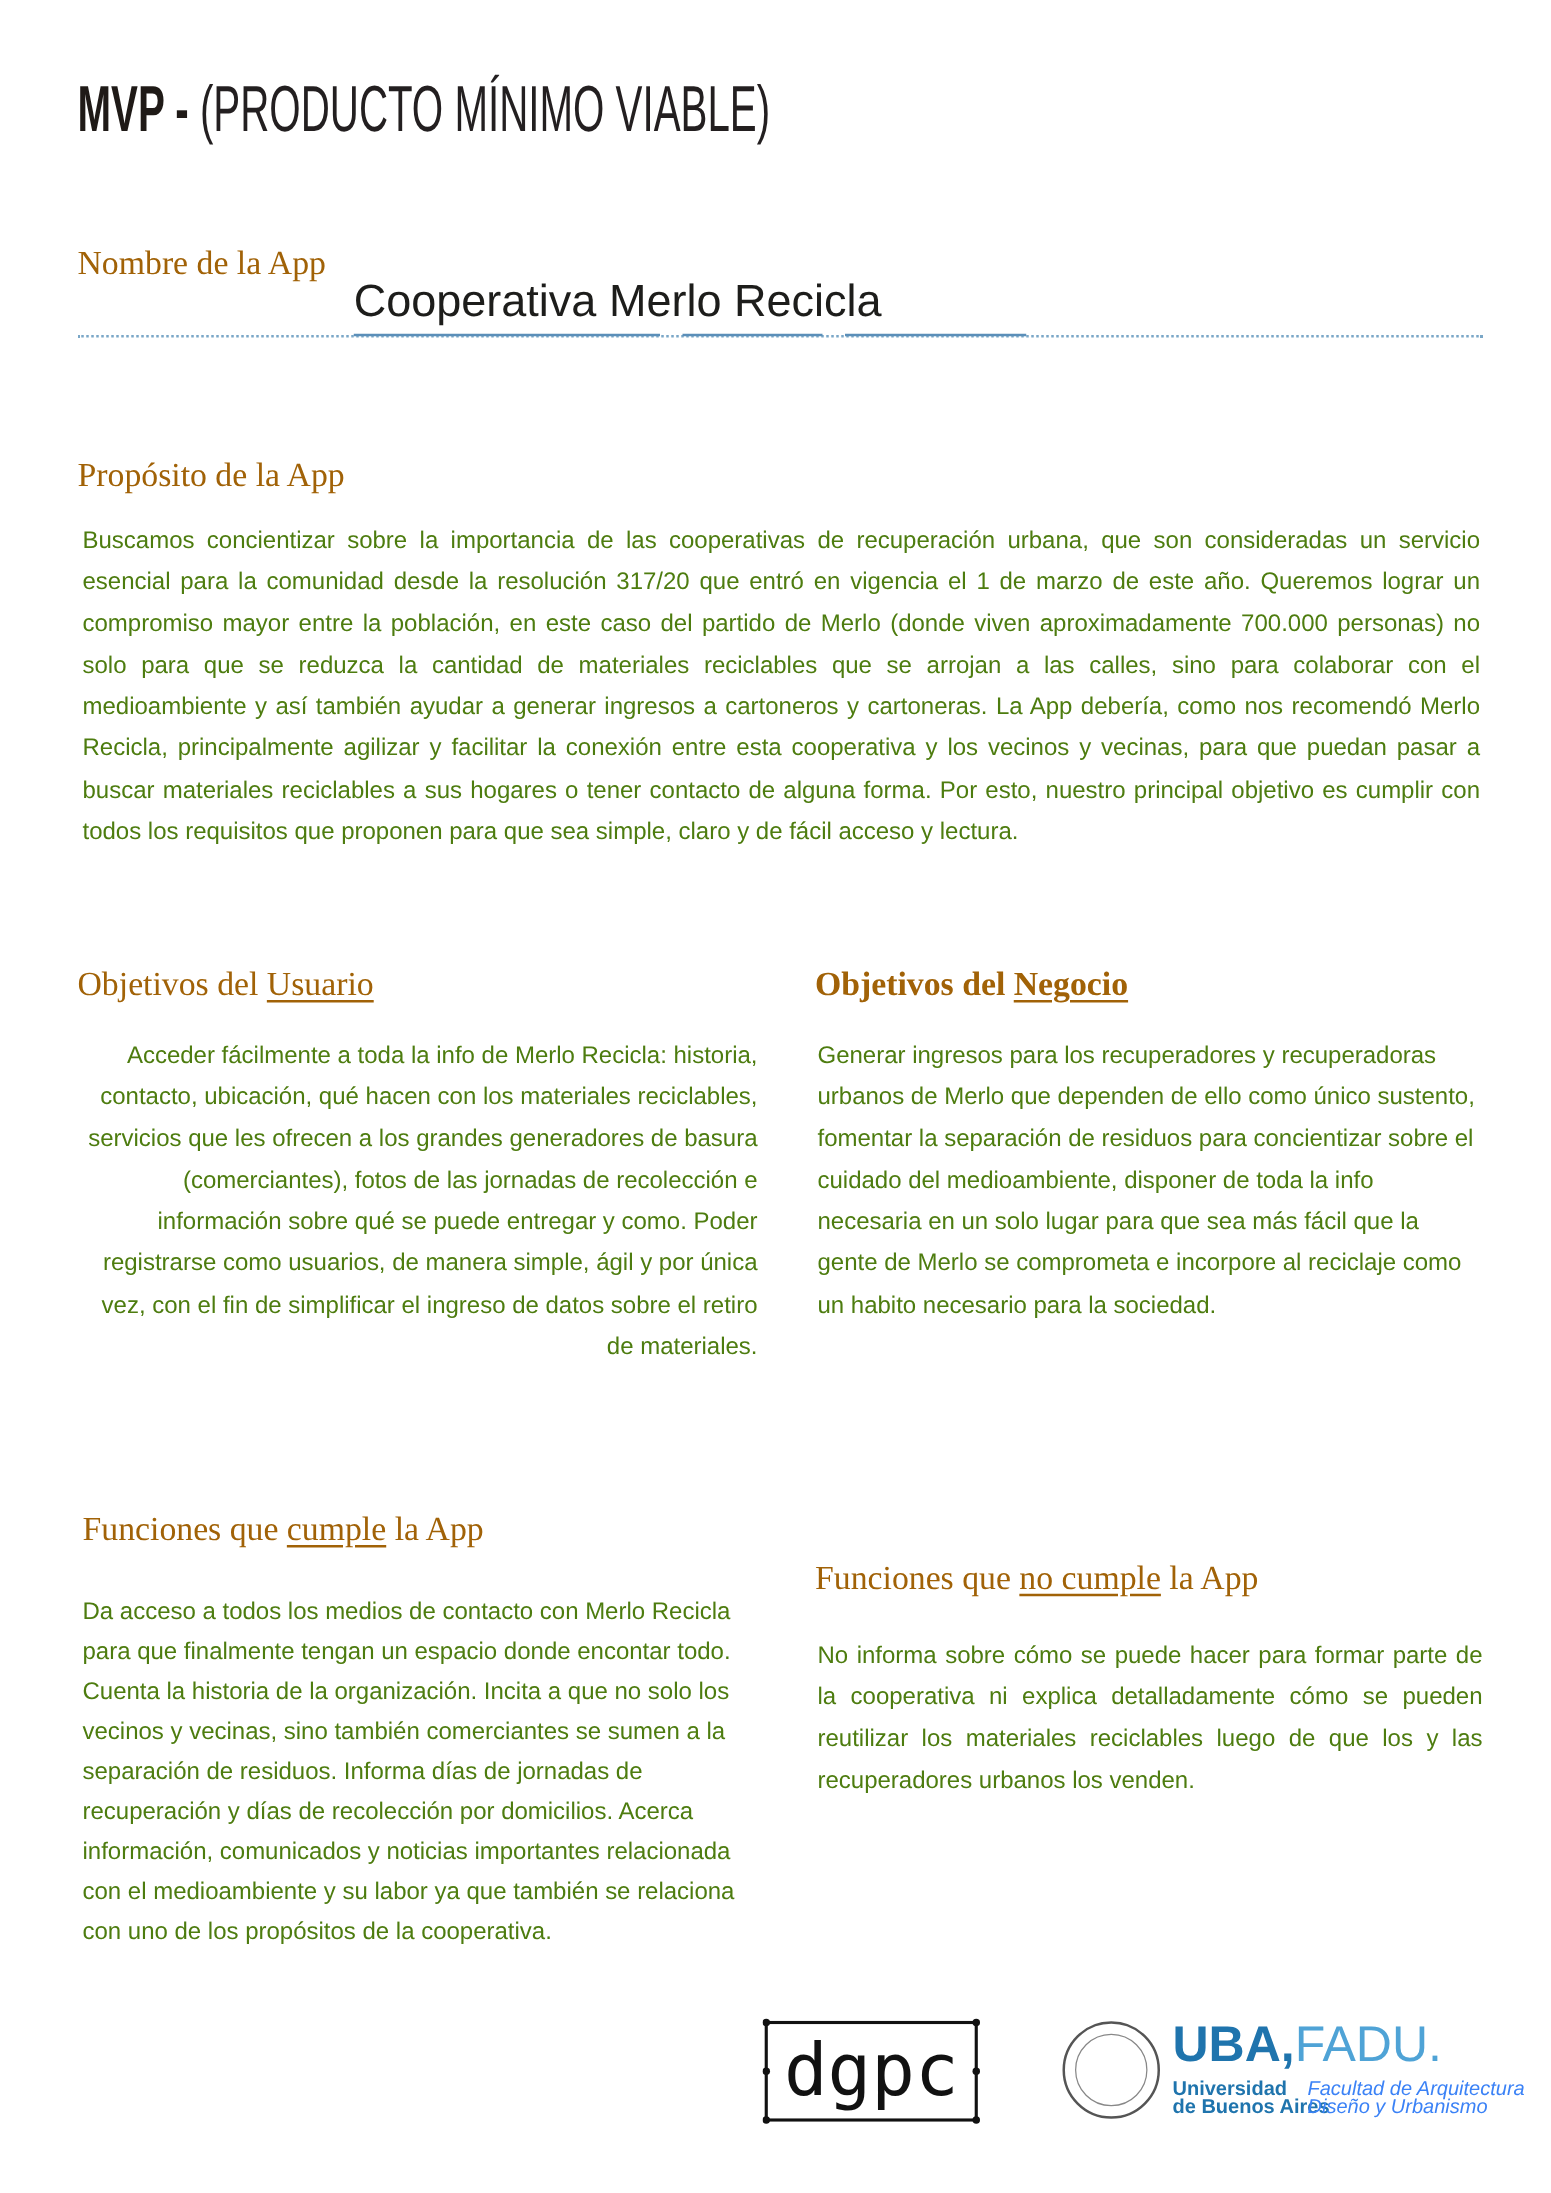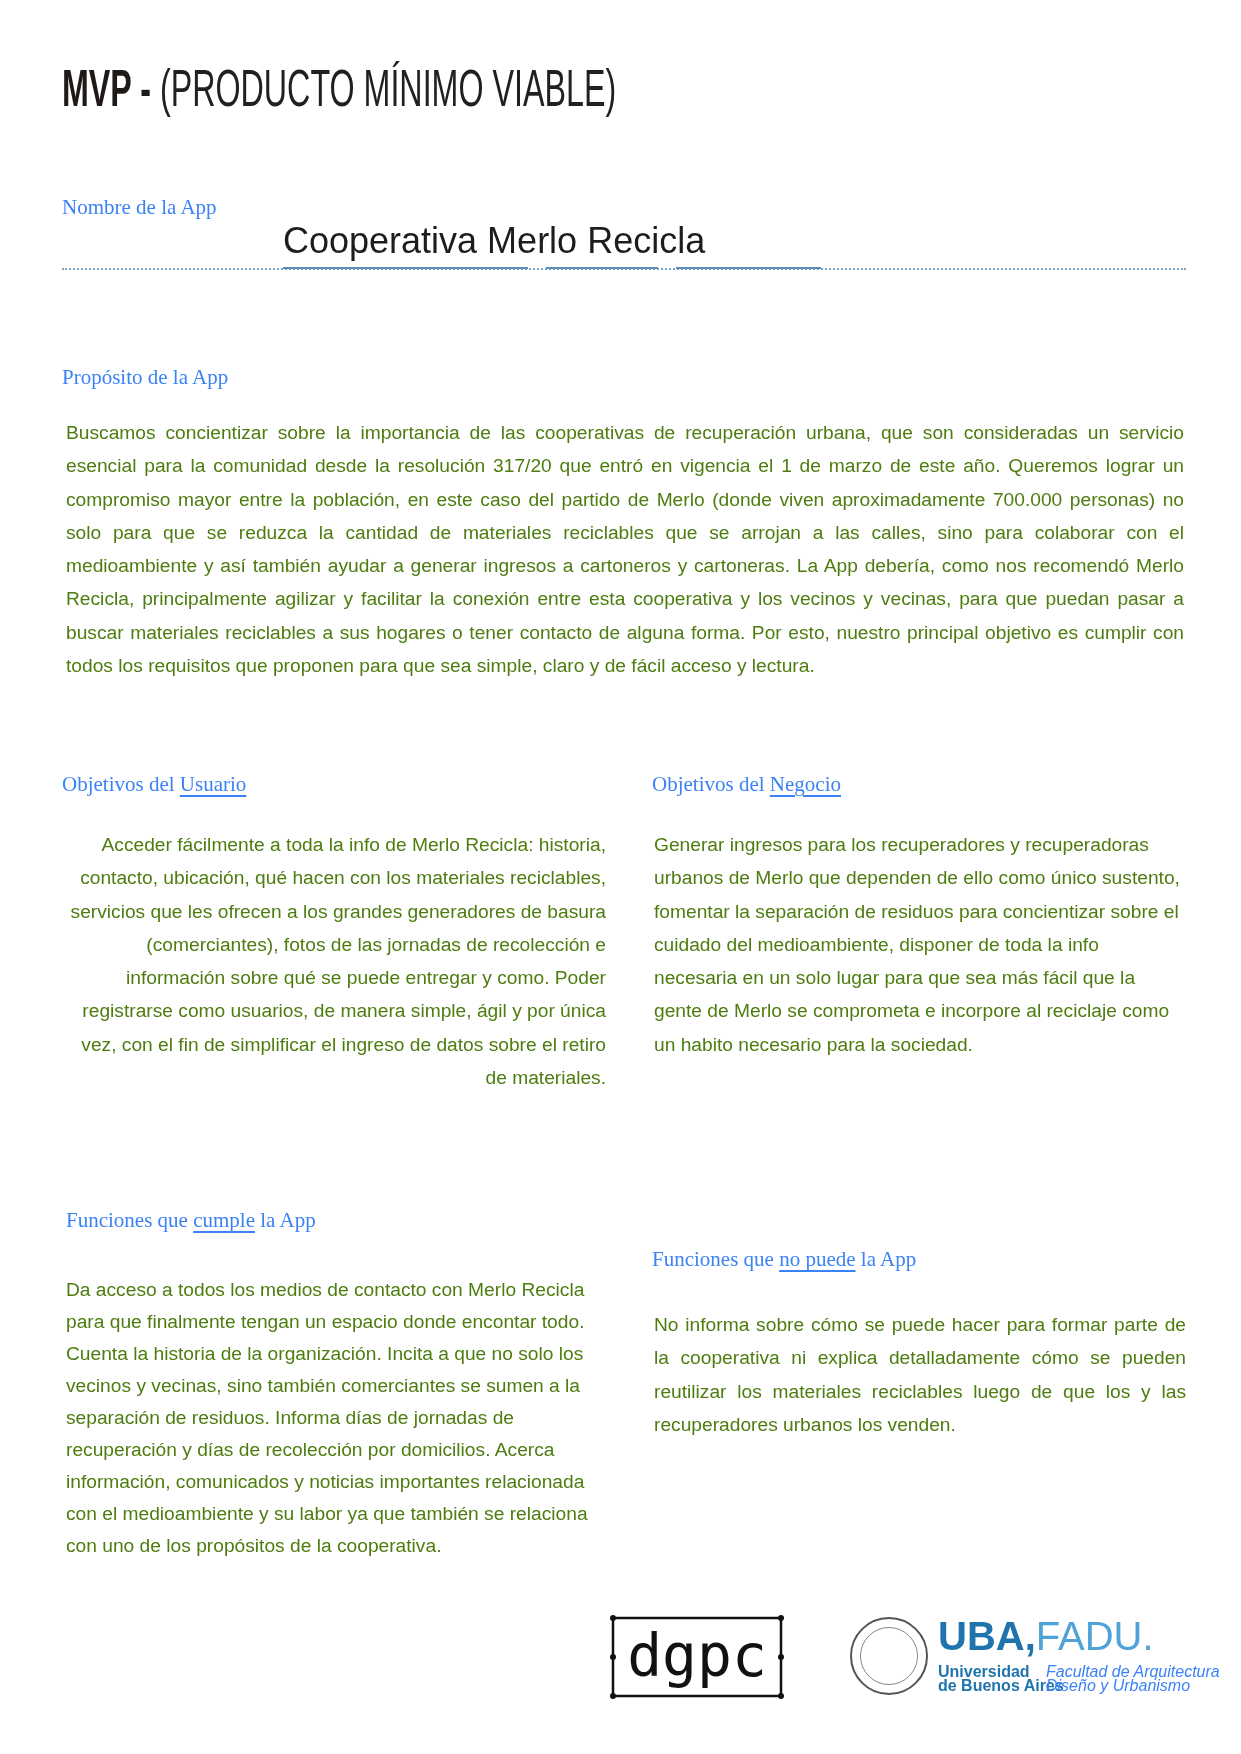--- a/index.html
+++ b/index.html
@@ -1,20 +1,20 @@
 <!DOCTYPE html>
 <html><head>
   <meta charset="utf-8">
   <style>
     html, body { margin: 0; padding: 0; background: #ffffff; }
     body { width: 1241px; height: 1754px; position: relative; overflow: hidden; color: #1f1a17; }
     .title { position: absolute; left: 62px; top: 58px; font-family: "Liberation Sans Narrow", "Liberation Sans", sans-serif; font-size: 52px; line-height: 60px; letter-spacing: 0px; white-space: nowrap; transform: scaleX(0.62); transform-origin: left top; }
     .title .bold { font-weight: 700; }
     .title .light { font-weight: 400; color: #231f20; }
-    .label { position: absolute; font-family: "Liberation Serif", serif; font-size: 21px; color: #3b82f6; white-space: nowrap; }
+    .label { position: absolute; font-family: "Liberation Serif", serif; font-size: 27px; color: #a16207; white-space: nowrap; }
     .label u { text-decoration-thickness: 1.5px; text-underline-offset: 4px; }
     .appname { position: absolute; left: 283px; top: 220px; font-family: "Liberation Sans", sans-serif; font-size: 36px; color: #1d1d1b; white-space: nowrap; }
     .appname-line { position: absolute; left: 62px; top: 268px; width: 1124px; height: 0; border-top: 2px dotted #7aa7c7; }
     .appname-ul { position: absolute; top: 267px; height: 2px; background: #5b8fb9; }
     .body { position: absolute; font-family: "Liberation Sans", sans-serif; font-size: 19.2px; line-height: 33.3px; color: #4d7c0f; }
     .body.just { text-align: justify; }
     .body p { margin: 0; }
     .logo-dgpc { position: absolute; left: 610px; top: 1614px; width: 174px; height: 86px; }
     .seal { position: absolute; left: 850px; top: 1617px; width: 78px; height: 78px; border-radius: 50%; border: 2px solid #555; box-sizing: border-box; }
     .seal::after { content: ""; position: absolute; left: 8px; top: 8px; right: 8px; bottom: 8px; border-radius: 50%; border: 1px solid #888; }
@@ -45,36 +45,36 @@
   <p>Buscamos concientizar sobre la importancia de las cooperativas de recuperación urbana, que son consideradas un servicio esencial para la comunidad desde la resolución 317/20 que entró en vigencia el 1 de marzo de este año. Queremos lograr un compromiso mayor entre la población, en este caso del partido de Merlo (donde viven aproximadamente 700.000 personas) no solo para que se reduzca la cantidad de materiales reciclables que se arrojan a las calles, sino para colaborar con el medioambiente y así también ayudar a generar ingresos a cartoneros y cartoneras. La App debería, como nos recomendó Merlo Recicla, principalmente agilizar y facilitar la conexión entre esta cooperativa y los vecinos y vecinas, para que puedan pasar a buscar materiales reciclables a sus hogares o tener contacto de alguna forma. Por esto, nuestro principal objetivo es cumplir con todos los requisitos que proponen para que sea simple, claro y de fácil acceso y lectura.</p>
 </div>
 
 <div class="label" style="left:62px; top:772px;">
   <span>Objetivos del </span><u>Usuario</u>
 </div>
 <div class="body" style="left:66px; top:828px; width:540px;text-align:right;">
   <p>Acceder fácilmente a toda la info de Merlo Recicla: historia, contacto, ubicación, qué hacen con los materiales reciclables, servicios que les ofrecen a los grandes generadores de basura (comerciantes), fotos de las jornadas de recolección e información sobre qué se puede entregar y como. Poder registrarse como usuarios, de manera simple, ágil y por única vez, con el fin de simplificar el ingreso de datos sobre el retiro de materiales.</p>
 </div>
 
-<div class="label" style="left:652px; top:772px;">
+<div class="label" style="left:652px; top:772px;font-weight:bold;">
   <span>Objetivos del </span><u>Negocio</u>
 </div>
 <div class="body" style="left:654px; top:828px; width:530px;">
   <p>Generar ingresos para los recuperadores y recuperadoras urbanos de Merlo que dependen de ello como único sustento, fomentar la separación de residuos para concientizar sobre el cuidado del medioambiente, disponer de toda la info necesaria en un solo lugar para que sea más fácil que la gente de Merlo se comprometa e incorpore al reciclaje como un habito necesario para la sociedad.</p>
 </div>
 
 <div class="label" style="left:66px; top:1208px;">
   <span>Funciones que </span><u>cumple</u><span> la App</span>
 </div>
 <div class="body" style="left:66px; top:1274px; width:536px; line-height:32px;">
   <p>Da acceso a todos los medios de contacto con Merlo Recicla para que finalmente tengan un espacio donde encontar todo. Cuenta la historia de la organización. Incita a que no solo los vecinos y vecinas, sino también comerciantes se sumen a la separación de residuos. Informa días de jornadas de recuperación y días de recolección por domicilios. Acerca información, comunicados y noticias importantes relacionada con el medioambiente y su labor ya que también se relaciona con uno de los propósitos de la cooperativa.</p>
 </div>
 
 <div class="label" style="left:652px; top:1247px;">
-  <span>Funciones que </span><u>no puede</u><span> la App</span>
+  <span>Funciones que </span><u>no cumple</u><span> la App</span>
 </div>
 <div class="body just" style="left:654px; top:1308px; width:532px;">
   <p>No informa sobre cómo se puede hacer para formar parte de la cooperativa ni explica detalladamente cómo se pueden reutilizar los materiales reciclables luego de que los y las recuperadores urbanos los venden.</p>
 </div>
 
 <svg class="logo-dgpc" viewBox="0 0 174 86">
   <rect x="3" y="4" width="168" height="78" fill="none" stroke="#111" stroke-width="2.5"></rect>
   <circle cx="3" cy="4" r="3" fill="#111"></circle>
   <circle cx="171" cy="4" r="3" fill="#111"></circle>
   <circle cx="3" cy="82" r="3" fill="#111"></circle>

